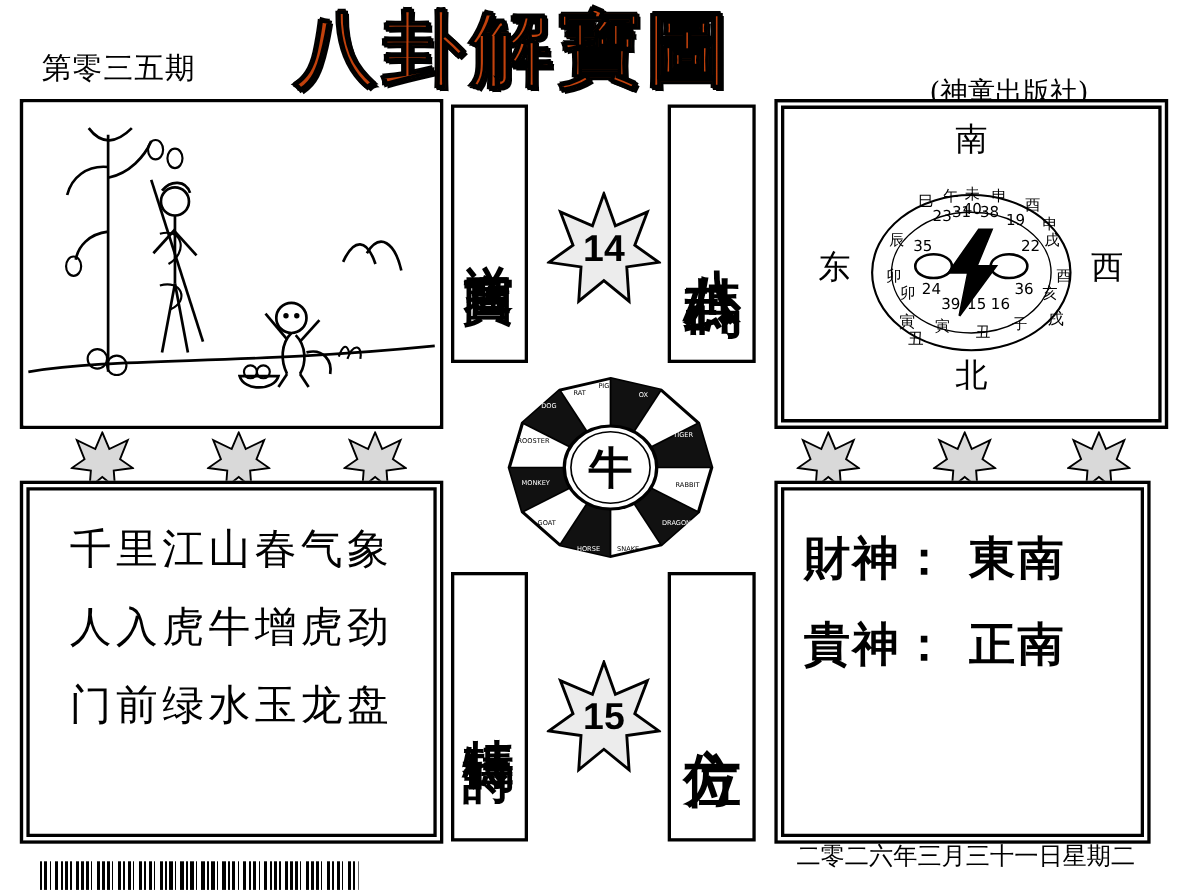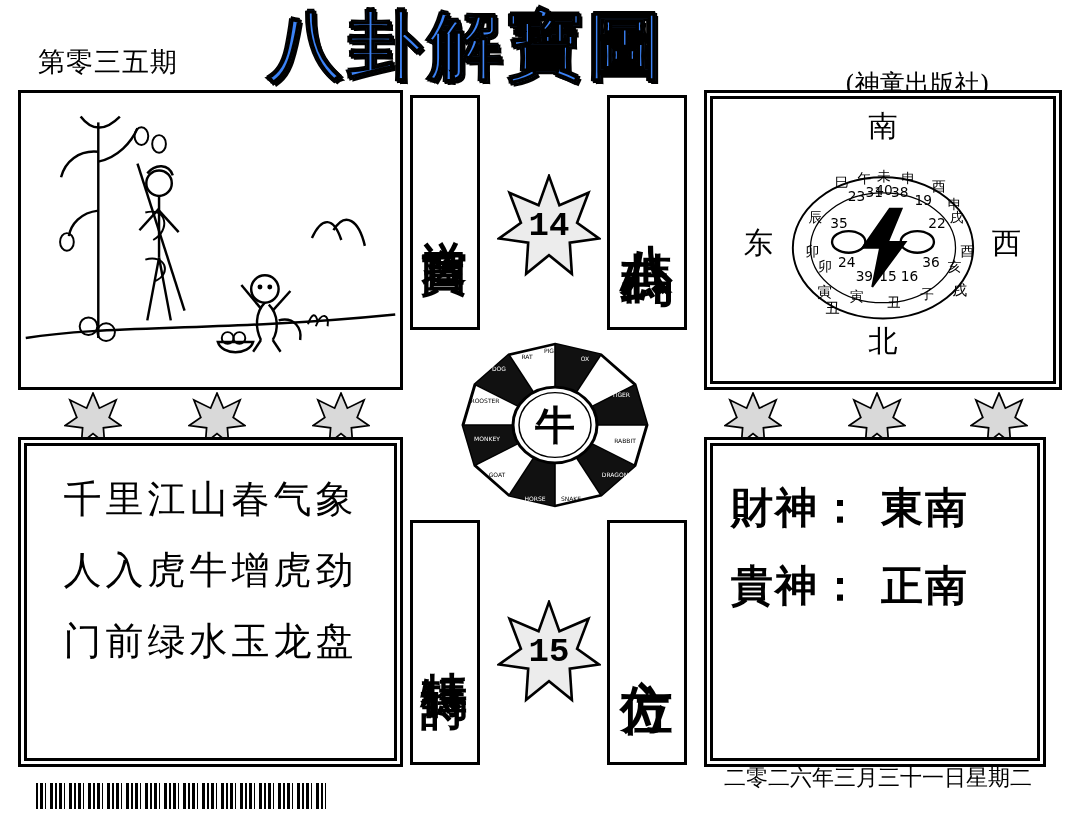--- a/index.html
+++ b/index.html
@@ -32,21 +32,21 @@
   }
   .main-title {
     position: absolute;
     left: 268px;
     top: 8px;
     font-size: 74px;
     font-weight: bold;
     letter-spacing: 6px;
     font-family: "DejaVu Sans", "Liberation Sans", sans-serif;
     -webkit-text-stroke: 1px #000;
-    color: #3b82f6;
+    color: #c2410c;
     text-shadow:
        2px 0 0 #000, -2px 0 0 #000, 0 2px 0 #000, 0 -2px 0 #000,
        3px 3px 0 #000;
     line-height: 1;
     white-space: nowrap;
   }
   .publisher {
     position: absolute;
     left: 845px;
     top: 48px;
@@ -118,21 +118,21 @@
     height: 104px;
     display: flex;
     align-items: center;
     justify-content: center;
   }
   .star-num svg { position: absolute; inset: 0; width: 100%; height: 100%; }
   .star-num span {
     position: relative;
     font-size: 34px;
     font-weight: bold;
-    font-family: Liberation Mono, monospace;
+    font-family: Liberation Sans, sans-serif;
   }
   #star-14 { left: 497px; top: 174px; }
   #star-15 { left: 497px; top: 600px; }
 
   
   .deco-star { position: absolute; width: 58px; height: 52px; }
   .deco-star svg { width: 100%; height: 100%; display: block; }
 
   
   #compass {

